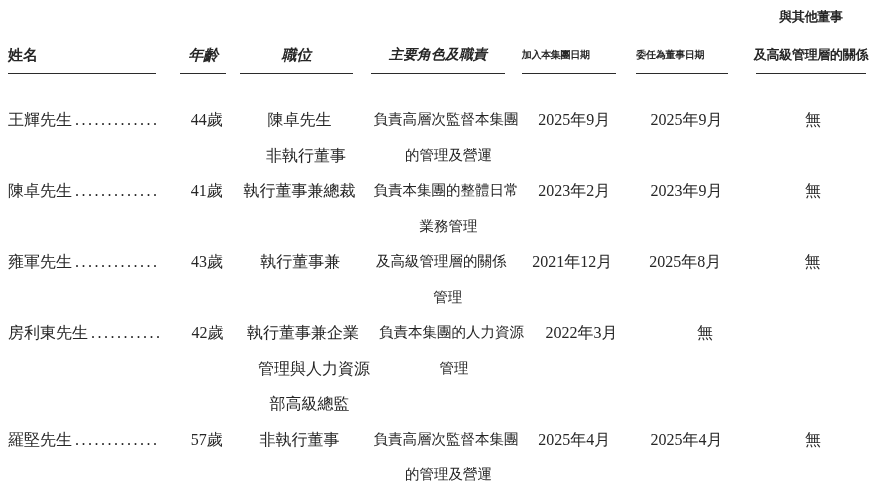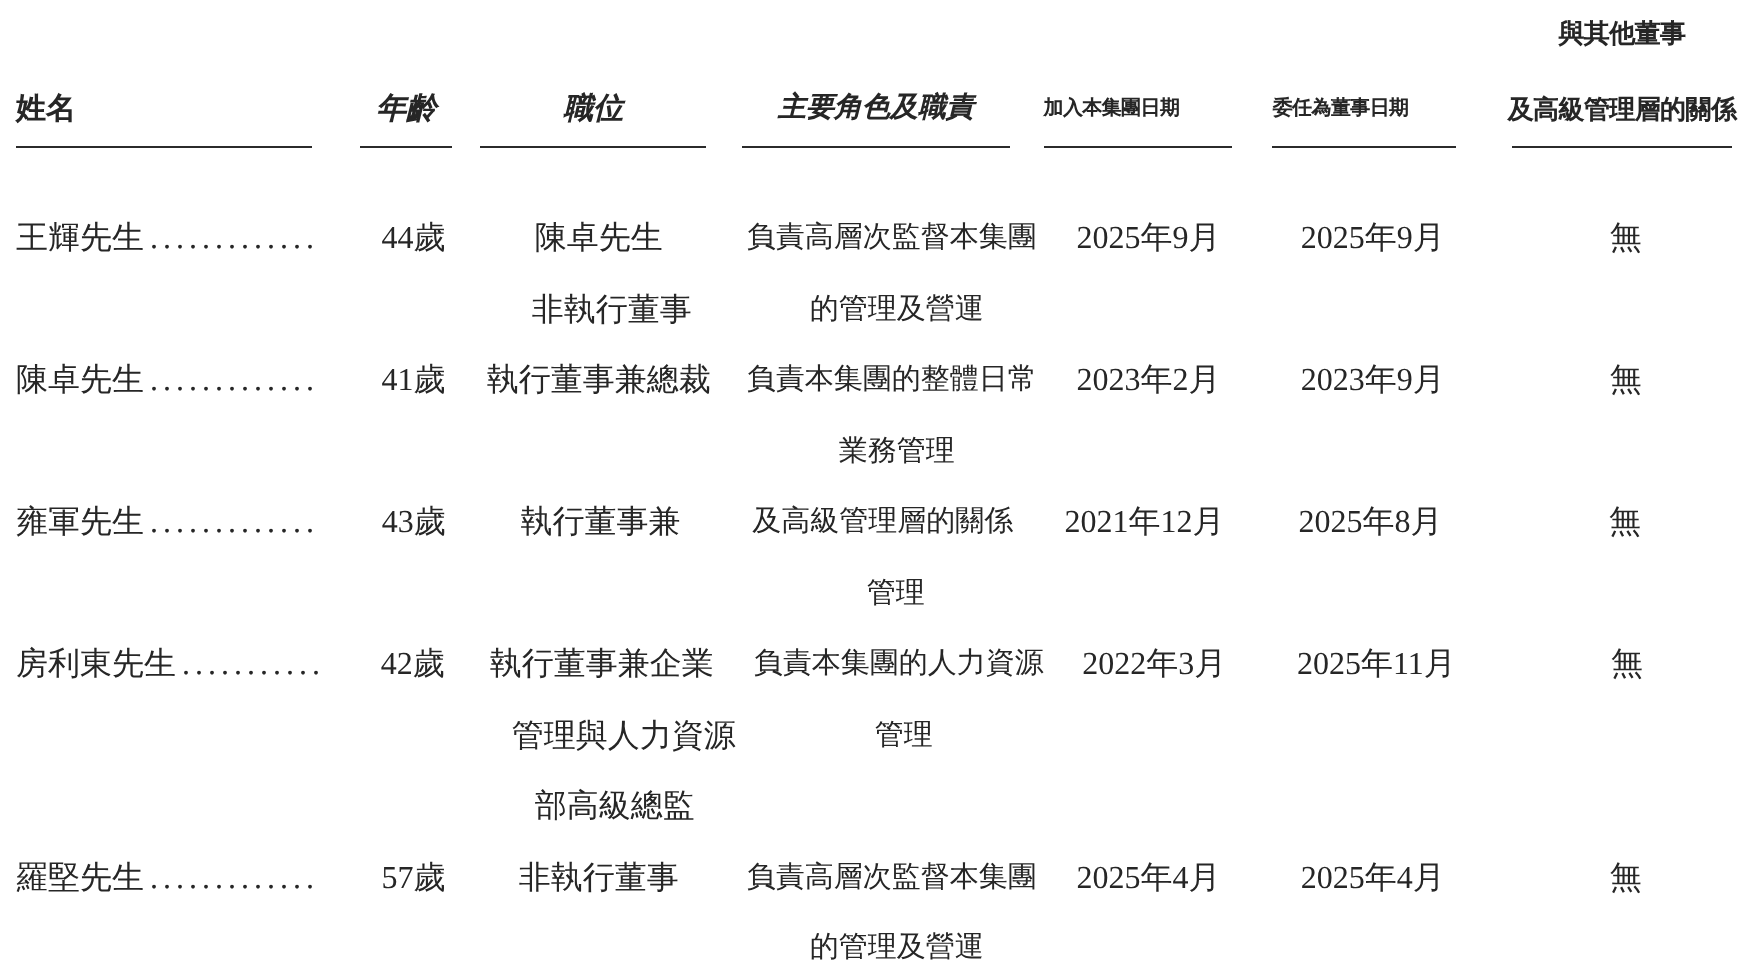--- a/index.html
+++ b/index.html
@@ -163,21 +163,20 @@
           <div class="cell c3">
             <div class="line">執行董事兼企業</div>
             <div class="line cont">管理與人力資源</div>
             <div class="line cont">部高級總監</div>
           </div>
           <div class="cell c4">
             <div class="line">負責本集團的人力資源</div>
             <div class="line cont">管理</div>
           </div>
           <div class="cell c5"><span>2022年3月</span></div>
-          <div class="cell c6"><span>2025年11月</span></div>
           <div class="cell c7"><span>無</span></div>
         </div>
         <div class="row">
           <div class="cell c1 name-cell">
             <span class="name">羅堅先生</span>
             <span class="dot-leader">........................................</span>
           </div>
           <div class="cell c2"><span>57歲</span></div>
           <div class="cell c3">
             <div class="line">非執行董事</div>

